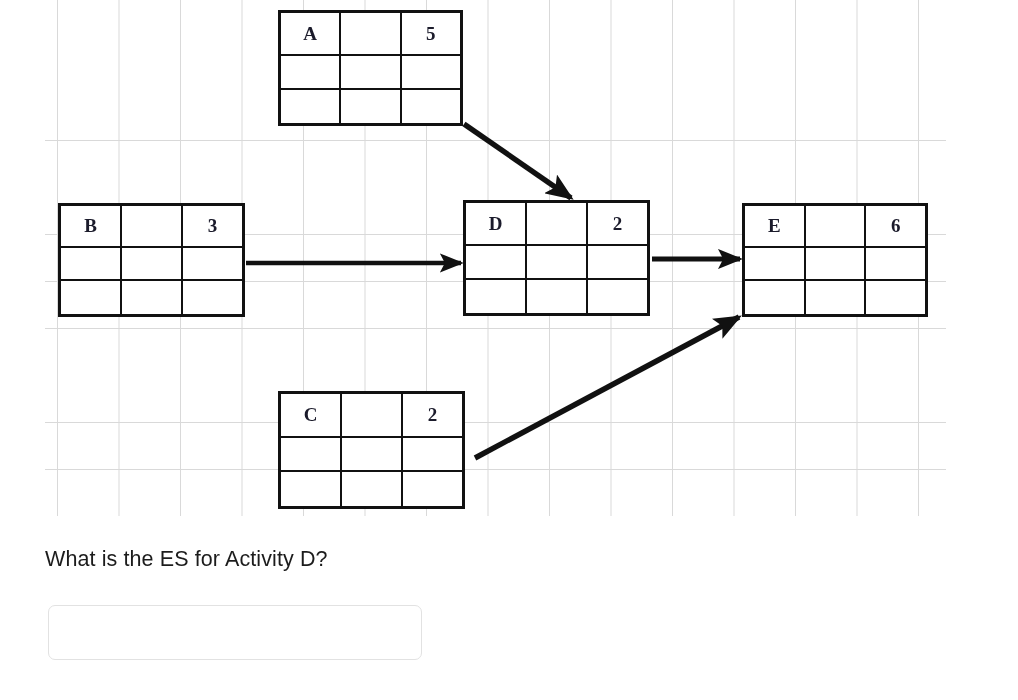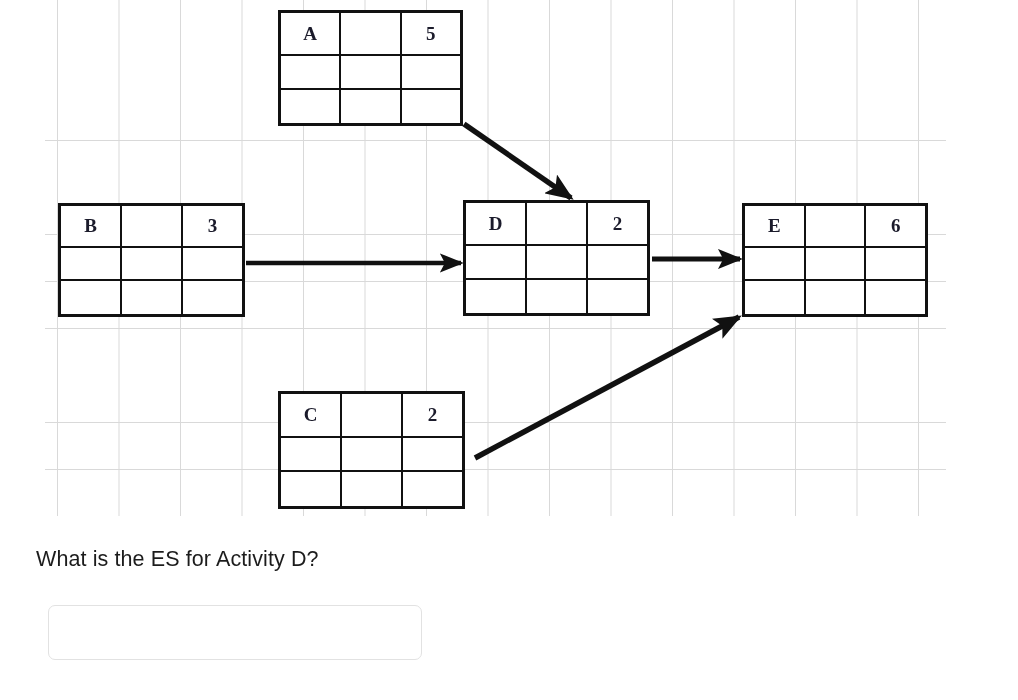--- a/index.html
+++ b/index.html
@@ -82,21 +82,21 @@
 
   
   #question-block {
     position: absolute;
     left: 0;
     top: 520px;
     width: 1018px;
   }
   #question-text {
     position: absolute;
-    left: 36px;
+    left: 45px;
     top: 27px;
     font-size: 21.5px;
     font-weight: 400;
     color: #1c1c1c;
     letter-spacing: 0.1px;
     white-space: nowrap;
   }
   #answer-input {
     position: absolute;
     left: 48px;

